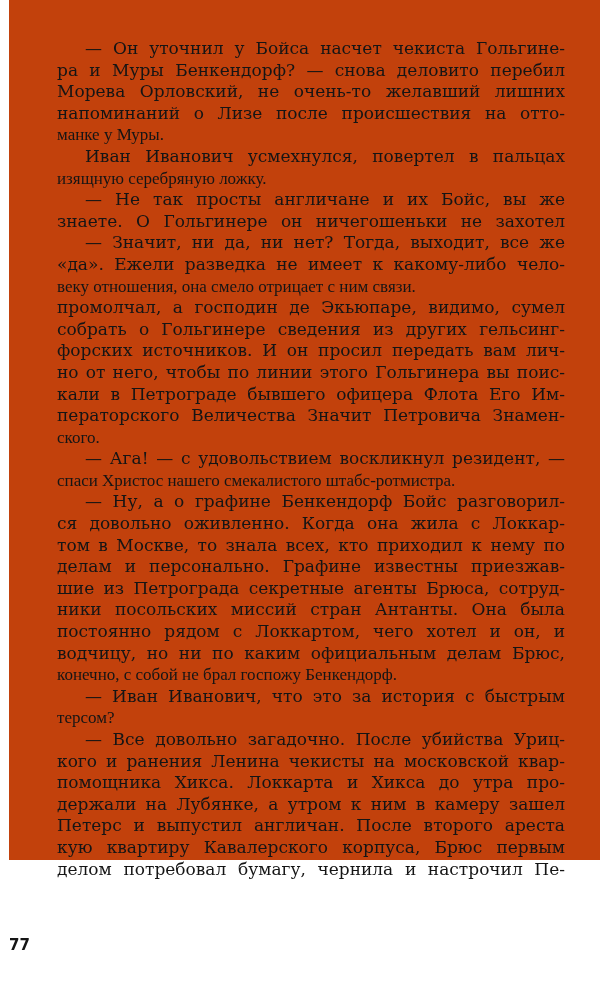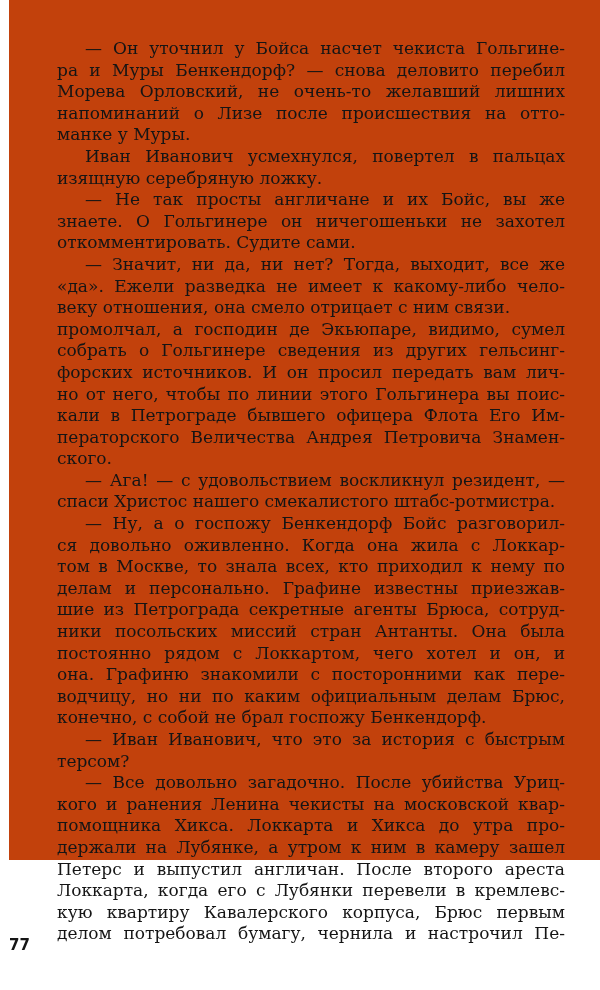--- a/index.html
+++ b/index.html
@@ -11,68 +11,65 @@
   .text-block {
     position: absolute; left: 48px; top: 38px; width: 508px;
     font-family: "DejaVu Serif", serif;
     font-size: 17px; color: #151515;
   }
   .line {
     display: block; height: 21.6px; line-height: 21.6px;
     white-space: nowrap; text-align: justify; text-align-last: justify;
   }
   .line.indent { padding-left: 28px; }
-  .line.last { text-align-last: left; }
+  .line.last { text-align-last: left; font-family: Liberation Serif, serif; }
   .page-number {
     position: absolute; top: 936px; left: 0; width: 600px; text-align: left;
     font-family: "DejaVu Sans", sans-serif; font-weight: bold; font-size: 15px; color: #151515;
   }
 </style>
 </head>
 <body>
 
 <div class="page">
   <div class="text-block" id="text-block">
       <span class="line indent">— Он уточнил у Бойса насчет чекиста Гольгине-</span>
       <span class="line">ра и Муры Бенкендорф? — снова деловито перебил</span>
       <span class="line">Морева Орловский, не очень-то желавший лишних</span>
       <span class="line">напоминаний о Лизе после происшествия на отто-</span>
       <span class="line last">манке у Муры.</span>
       <span class="line indent">Иван Иванович усмехнулся, повертел в пальцах</span>
       <span class="line last">изящную серебряную ложку.</span>
       <span class="line indent">— Не так просты англичане и их Бойс, вы же</span>
       <span class="line">знаете. О Гольгинере он ничегошеньки не захотел</span>
-      <span class="line last">откомментировать. Судите сами.</span>
       <span class="line indent">— Значит, ни да, ни нет? Тогда, выходит, все же</span>
       <span class="line">«да». Ежели разведка не имеет к какому-либо чело-</span>
       <span class="line last">веку отношения, она смело отрицает с ним связи.</span>
       <span class="line">промолчал, а господин де Экьюпаре, видимо, сумел</span>
       <span class="line">собрать о Гольгинере сведения из других гельсинг-</span>
       <span class="line">форских источников. И он просил передать вам лич-</span>
       <span class="line">но от него, чтобы по линии этого Гольгинера вы поис-</span>
       <span class="line">кали в Петрограде бывшего офицера Флота Его Им-</span>
-      <span class="line">ператорского Величества Андрея Петровича Знамен-</span>
+      <span class="line">ператорского Величества Значит Петровича Знамен-</span>
       <span class="line last">ского.</span>
       <span class="line indent">— Ага! — с удовольствием воскликнул резидент, —</span>
       <span class="line last">спаси Христос нашего смекалистого штабс-ротмистра.</span>
-      <span class="line indent">— Ну, а о госпожу Бенкендорф Бойс разговорил-</span>
+      <span class="line indent">— Ну, а о графине Бенкендорф Бойс разговорил-</span>
       <span class="line">ся довольно оживленно. Когда она жила с Локкар-</span>
       <span class="line">том в Москве, то знала всех, кто приходил к нему по</span>
       <span class="line">делам и персонально. Графине известны приезжав-</span>
       <span class="line">шие из Петрограда секретные агенты Брюса, сотруд-</span>
       <span class="line">ники посольских миссий стран Антанты. Она была</span>
       <span class="line">постоянно рядом с Локкартом, чего хотел и он, и</span>
-      <span class="line">она. Графиню знакомили с посторонними как пере-</span>
       <span class="line">водчицу, но ни по каким официальным делам Брюс,</span>
       <span class="line last">конечно, с собой не брал госпожу Бенкендорф.</span>
       <span class="line indent">— Иван Иванович, что это за история с быстрым</span>
       <span class="line last">терсом?</span>
       <span class="line indent">— Все довольно загадочно. После убийства Уриц-</span>
       <span class="line">кого и ранения Ленина чекисты на московской квар-</span>
       <span class="line">помощника Хикса. Локкарта и Хикса до утра про-</span>
       <span class="line">держали на Лубянке, а утром к ним в камеру зашел</span>
       <span class="line">Петерс и выпустил англичан. После второго ареста</span>
-      <span class="line">Локкарта, когда его с Лубянки перевели в кремлевс-</span>
       <span class="line">кую квартиру Кавалерского корпуса, Брюс первым</span>
       <span class="line">делом потребовал бумагу, чернила и настрочил Пе-</span>
     </div>
   <div class="page-number">77</div>
 </div>
 
 </body></html>

